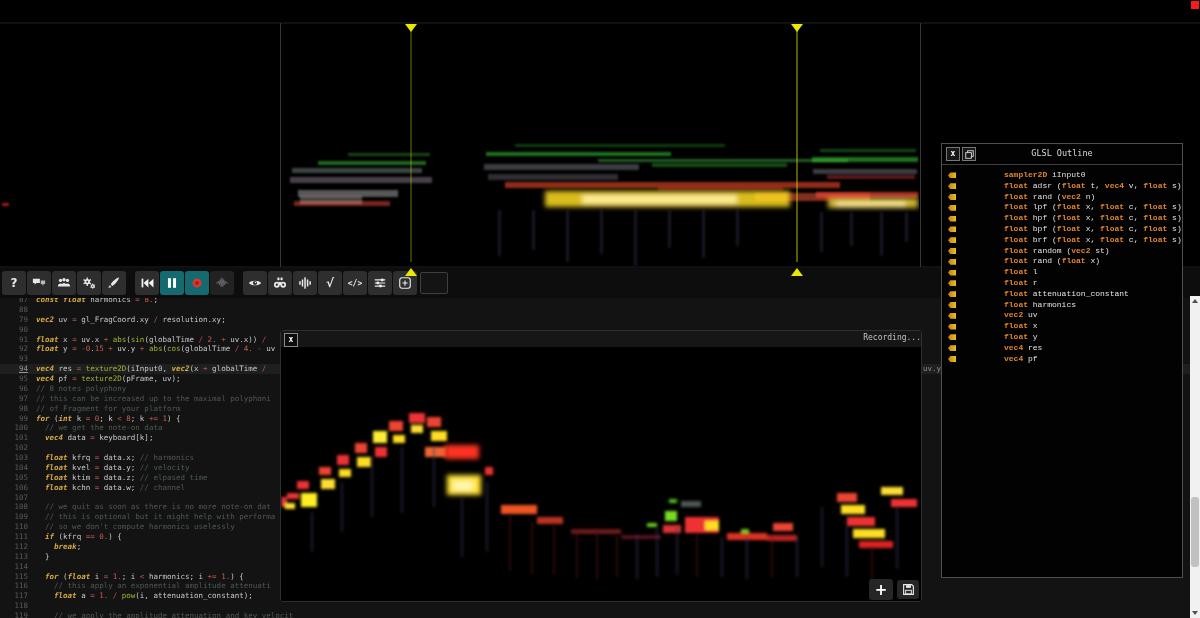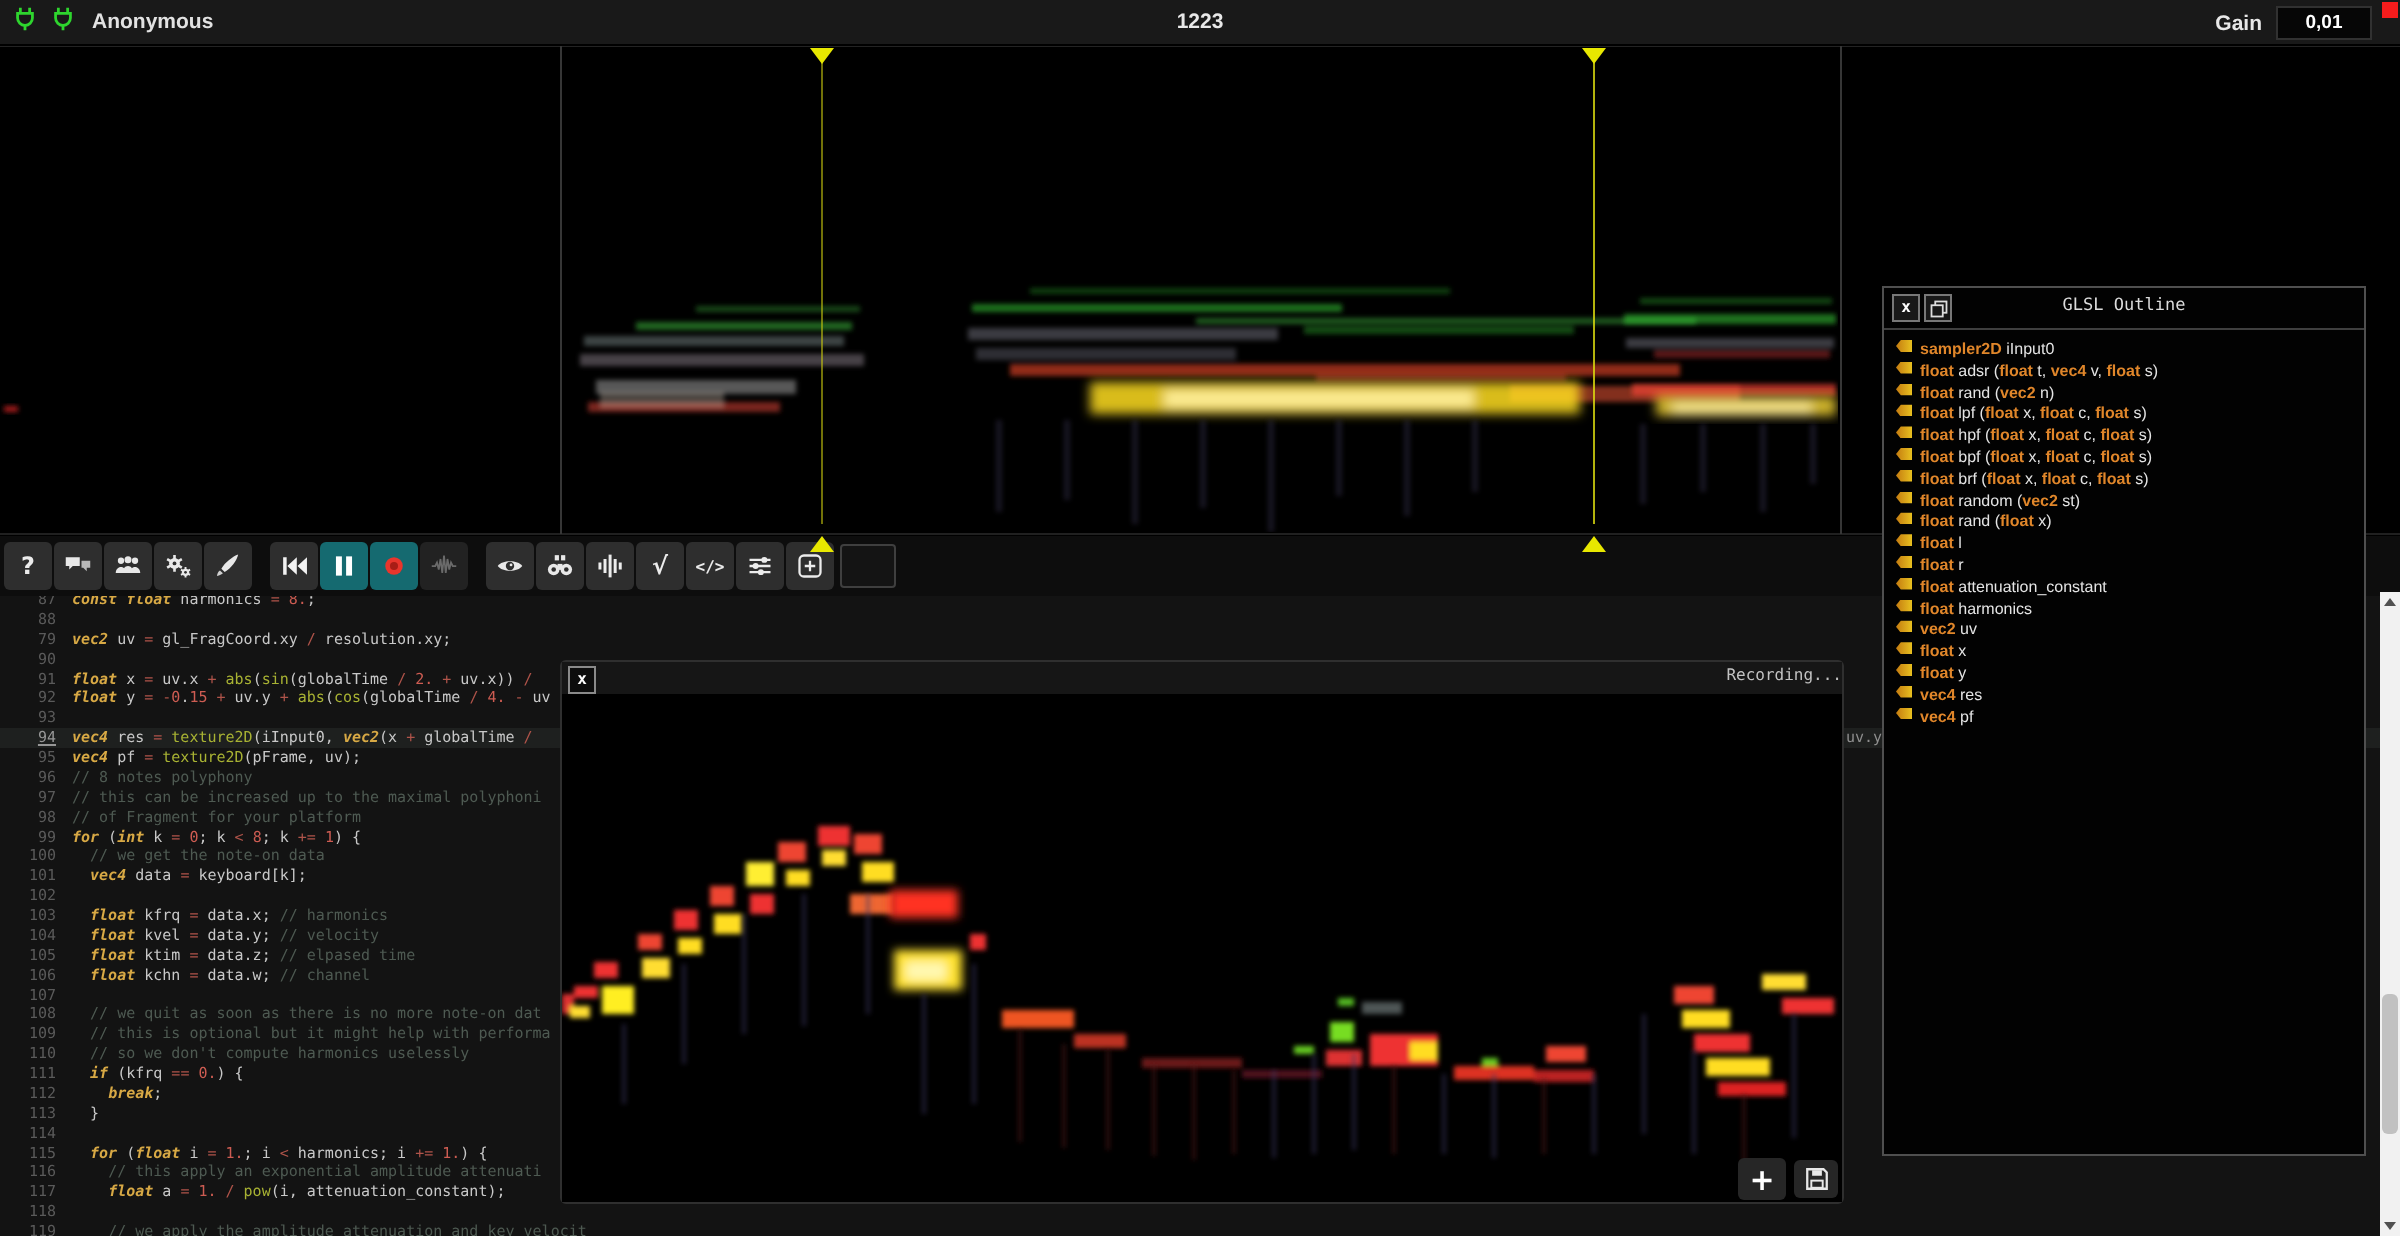--- a/index.html
+++ b/index.html
@@ -73,60 +73,42 @@
   
   #outline-panel{position:absolute;left:941px;top:143px;width:242px;height:435px;background:#020202;
                  border:1px solid #4f4f4f;z-index:6;box-sizing:border-box;}
   #op-titlebar{position:relative;height:20px;border-bottom:1px solid #3f3f3f;}
   #op-title{position:absolute;left:0;right:0;top:4px;text-align:center;color:#dcdcdc;
             font-family:"DejaVu Sans Mono",monospace;font-size:8.5px;}
   #op-close{left:4px;top:3px;background:#181818;border-color:#777;}
   #op-detach{position:absolute;left:20px;top:3px;width:12px;height:12px;background:#181818;
              border:1px solid #777;display:flex;align-items:center;justify-content:center;}
   #op-list{padding-top:5px;}
-  .op-item{height:10.8px;line-height:10.8px;display:flex;
-           font-family:Liberation Sans, sans-serif;font-size:8px;color:#e4e4e4;white-space:pre;}
+  .op-item{height:10.8px;line-height:10.8px;display:flex;align-items:center;
+           font-family:Liberation Mono, monospace;font-size:8px;color:#e4e4e4;white-space:pre;gap:44px;}
   .tag-ic{width:8px;height:6px;margin:0 4px 0 6px;flex:0 0 auto;
           background:linear-gradient(90deg,#c47b10,#e8c020);
           clip-path:polygon(0 50%,30% 0,100% 0,100% 100%,30% 100%);}
   .ot-kw{color:#e0862a;font-weight:bold;}
 
   
   #scrollbar{position:absolute;right:0;top:296px;width:10px;height:322px;background:#f1f1f1;z-index:8;}
   .sb-arrow{position:absolute;left:0;width:10px;height:10px;display:flex;align-items:center;justify-content:center;}
   #sb-up{top:0;} #sb-down{bottom:0;}
   .tri-up{width:0;height:0;border-left:3px solid transparent;border-right:3px solid transparent;
           border-bottom:4px solid #505050;}
   .tri-down{width:0;height:0;border-left:3px solid transparent;border-right:3px solid transparent;
             border-top:4px solid #505050;}
   #sb-thumb{position:absolute;left:1px;top:201px;width:8px;height:70px;background:#c1c1c1;border-radius:3px;}
 </style>
 </head>
 <body>
 
 <div id="app">
 
-  <div id="topbar">
-    <span class="plug">
-      <svg viewBox="0 0 14 14" width="13" height="13" stroke="#2ed52e" stroke-width="1.5" fill="none">
-          <path d="M4.5 1v3M9.5 1v3M3 4h8v2.5a4 4 0 0 1-8 0zM7 10.5V13"></path>
-        </svg>
-    </span>
-    <span class="plug">
-      <svg viewBox="0 0 14 14" width="13" height="13" stroke="#2ed52e" stroke-width="1.5" fill="none">
-          <path d="M4.5 1v3M9.5 1v3M3 4h8v2.5a4 4 0 0 1-8 0zM7 10.5V13"></path>
-        </svg>
-    </span>
-    <span id="username">Anonymous</span>
-    <span id="center-value">1223</span>
-    <span id="gain-wrap">
-      <span id="gain-label">Gain</span>
-      <input id="gain-input" value="0,01" style="">
-    </span>
-  </div>
   <div id="corner-dot"></div>
 
   <div id="spectro-region">
     <svg width="1200" height="246">
       <defs>
         <filter id="bl1" x="-40%" y="-40%" width="180%" height="180%">
             <feGaussianBlur stdDeviation="1.2"></feGaussianBlur>
           </filter>
         <filter id="bl2" x="-40%" y="-40%" width="180%" height="180%">
             <feGaussianBlur stdDeviation="2.6"></feGaussianBlur>

